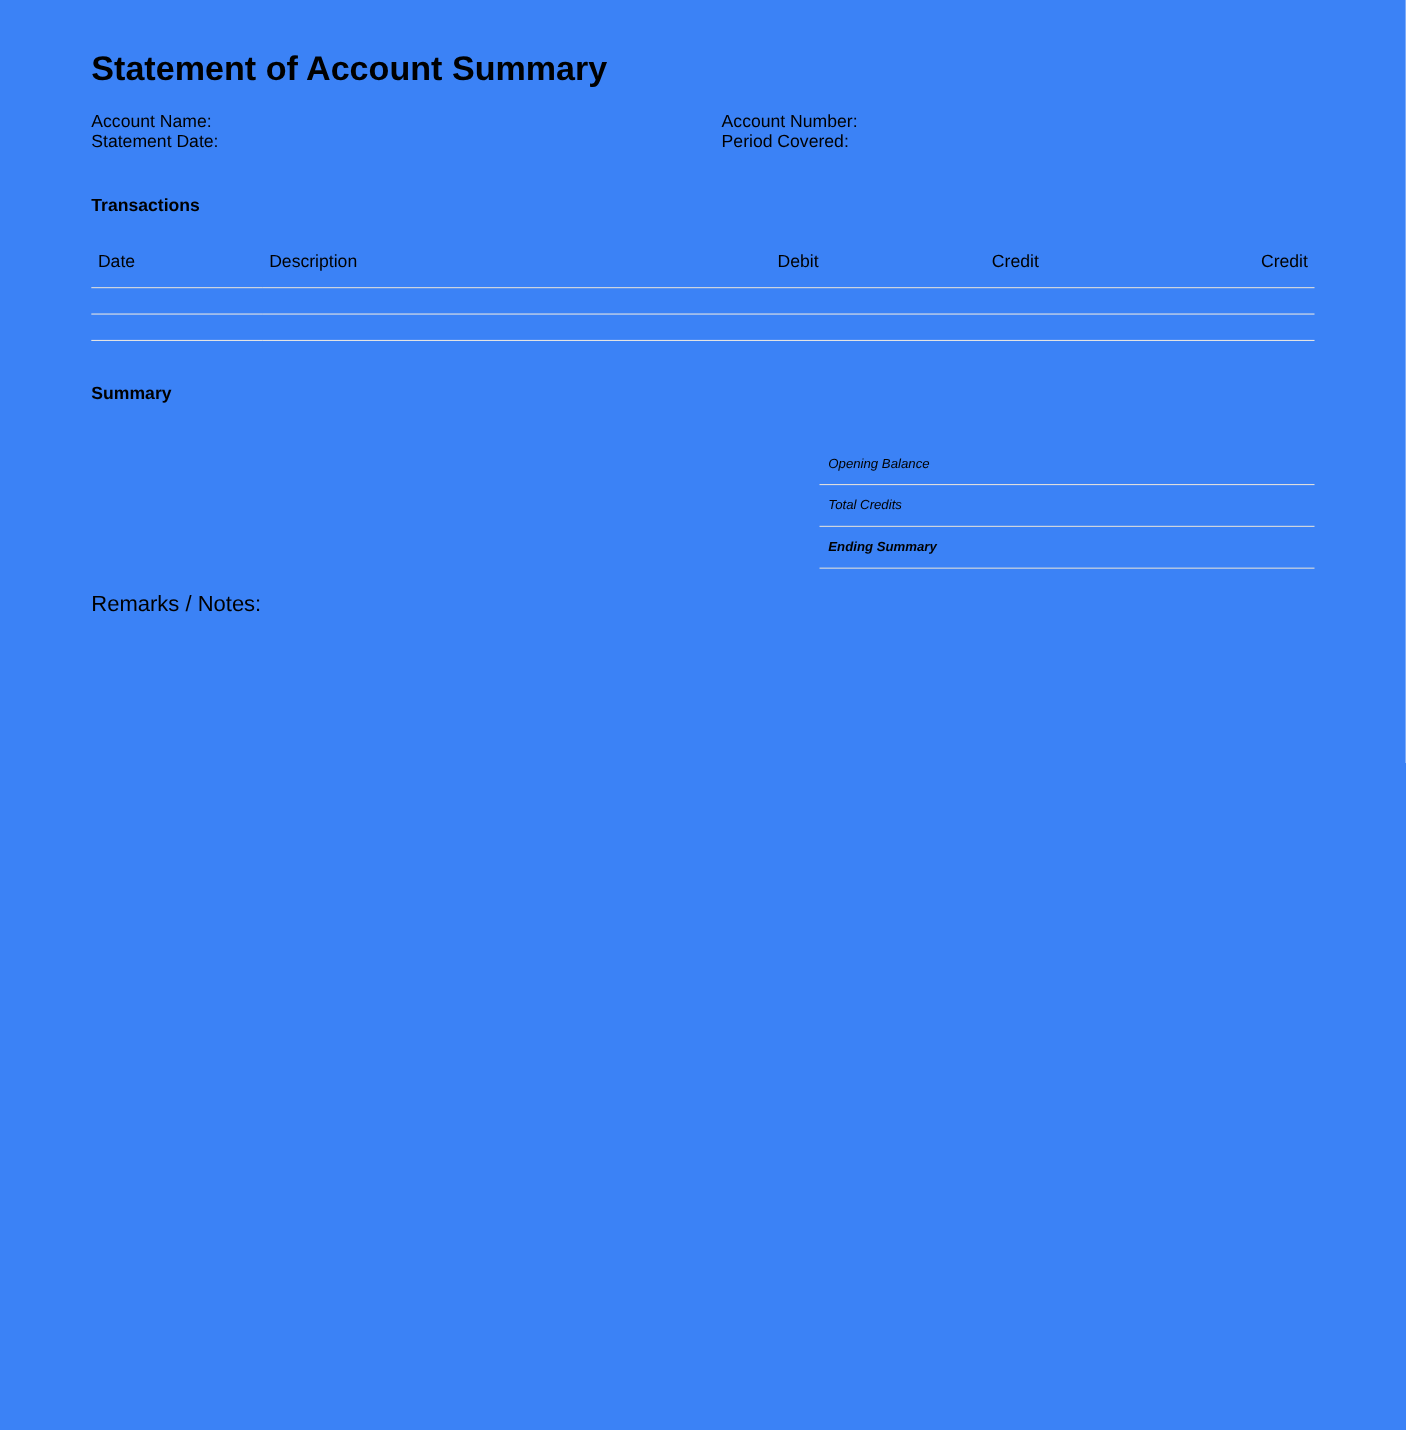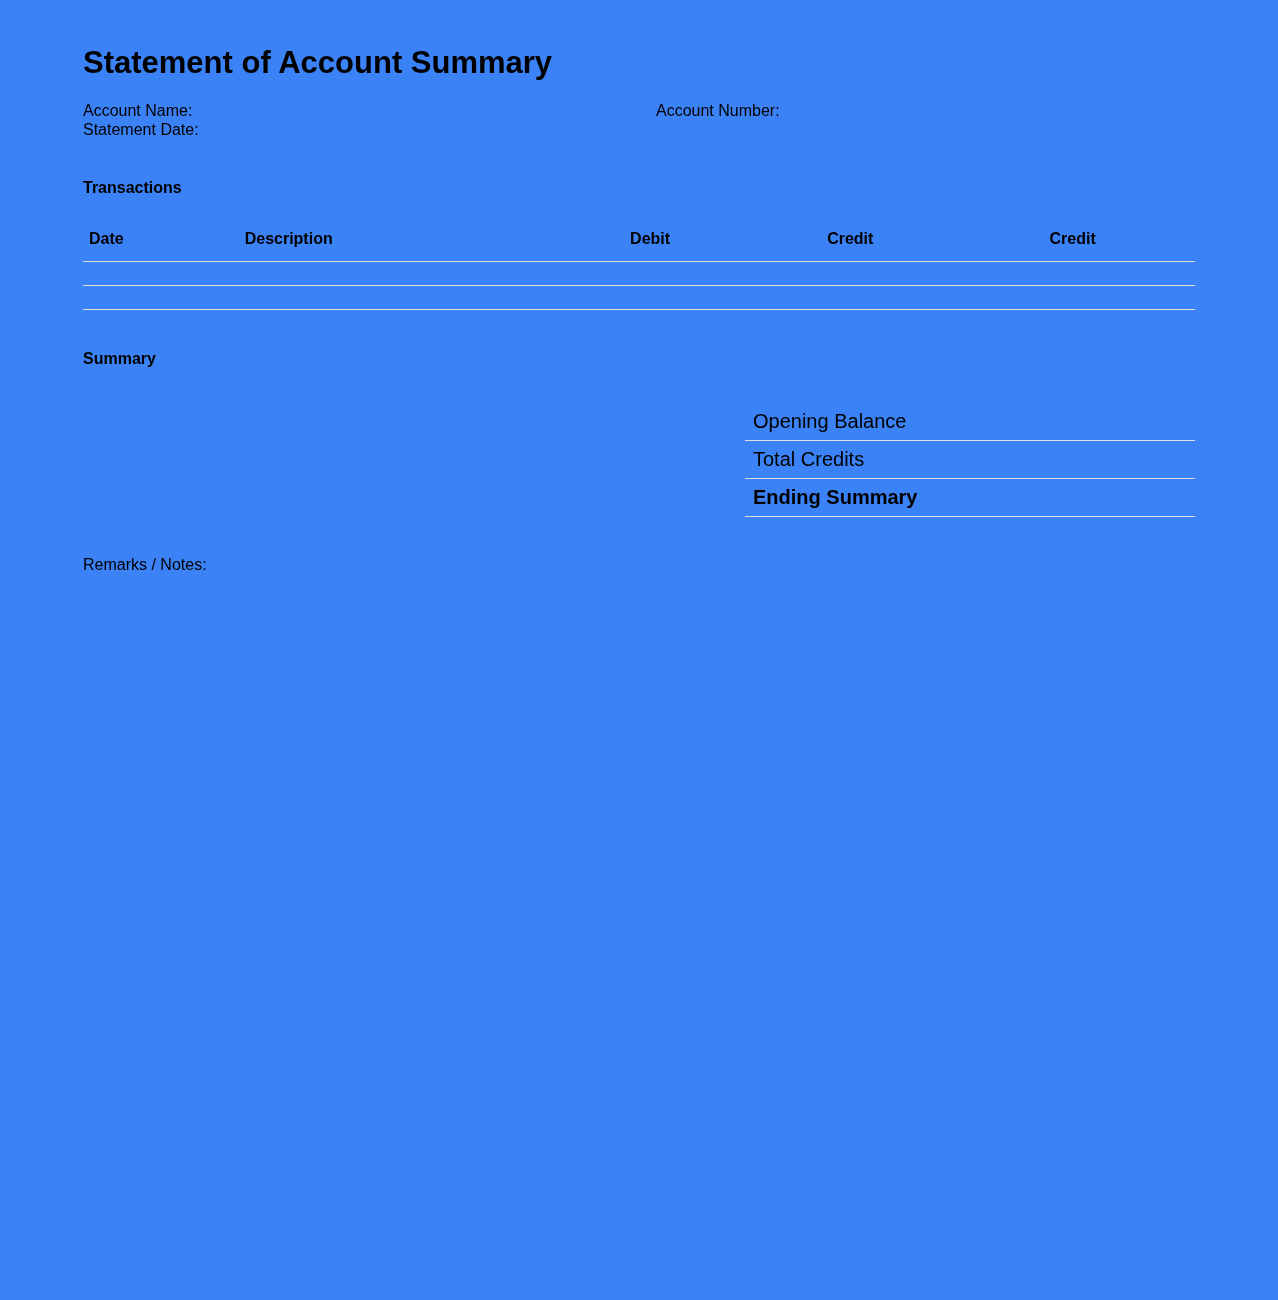--- a/index.html
+++ b/index.html
@@ -36,63 +36,65 @@
     line-height: 28px;
     margin: 35px 0 27px 0;
   }
   .section-heading.summary { margin-bottom: 0; }
   table.tx-table {
     width: 100%;
     border-collapse: collapse;
     font-size: 16px;
   }
   table.tx-table th {
-    font-weight: bold;
+    font-weight: normal;
     padding: 0 6px 13px 6px;
     text-align: left;
     border-bottom: 1px solid #dddddd;
     line-height: 19px;
   }
-  table.tx-table th.num { text-align: center; }
+  table.tx-table th.num { text-align: right; }
   table.tx-table td {
     height: 24px;
     padding: 0 6px;
     border-bottom: 1px solid #e3e3e3;
   }
   table.summary-table {
     width: 450px;
     margin-left: auto;
     margin-top: 30px;
     border-collapse: collapse;
-    font-size: 20px;
+    font-size: 12px;
+    font-style: italic;
   }
   table.summary-table td {
     padding: 9px 8px;
     line-height: 19px;
     border-bottom: 1px solid #dddddd;
   }
   table.summary-table td.value { text-align: right; }
   table.summary-table tr.emphasis td { font-weight: bold; }
   .remarks {
-    margin-top: 38px;
-    font-size: 16px;
+    margin-top: 23px;
+    font-size: 20px;
     line-height: 19px;
   }
 </style>
 </head>
 <body>
 
 <div class="page">
 
   <h1 class="doc-title">Statement of Account Summary</h1>
 
   <div class="info-grid">
     <div class="info-field">Account Name:</div>
     <div class="info-field">Account Number:</div>
     <div class="info-field">Statement Date:</div>
+    <div class="info-field">Period Covered:</div>
   </div>
 
   <h2 class="section-heading">Transactions</h2>
 
   <table class="tx-table">
     <colgroup>
       <col style="width:14%">
       <col style="width:28%">
       <col style="width:18%">
       <col style="width:18%">

